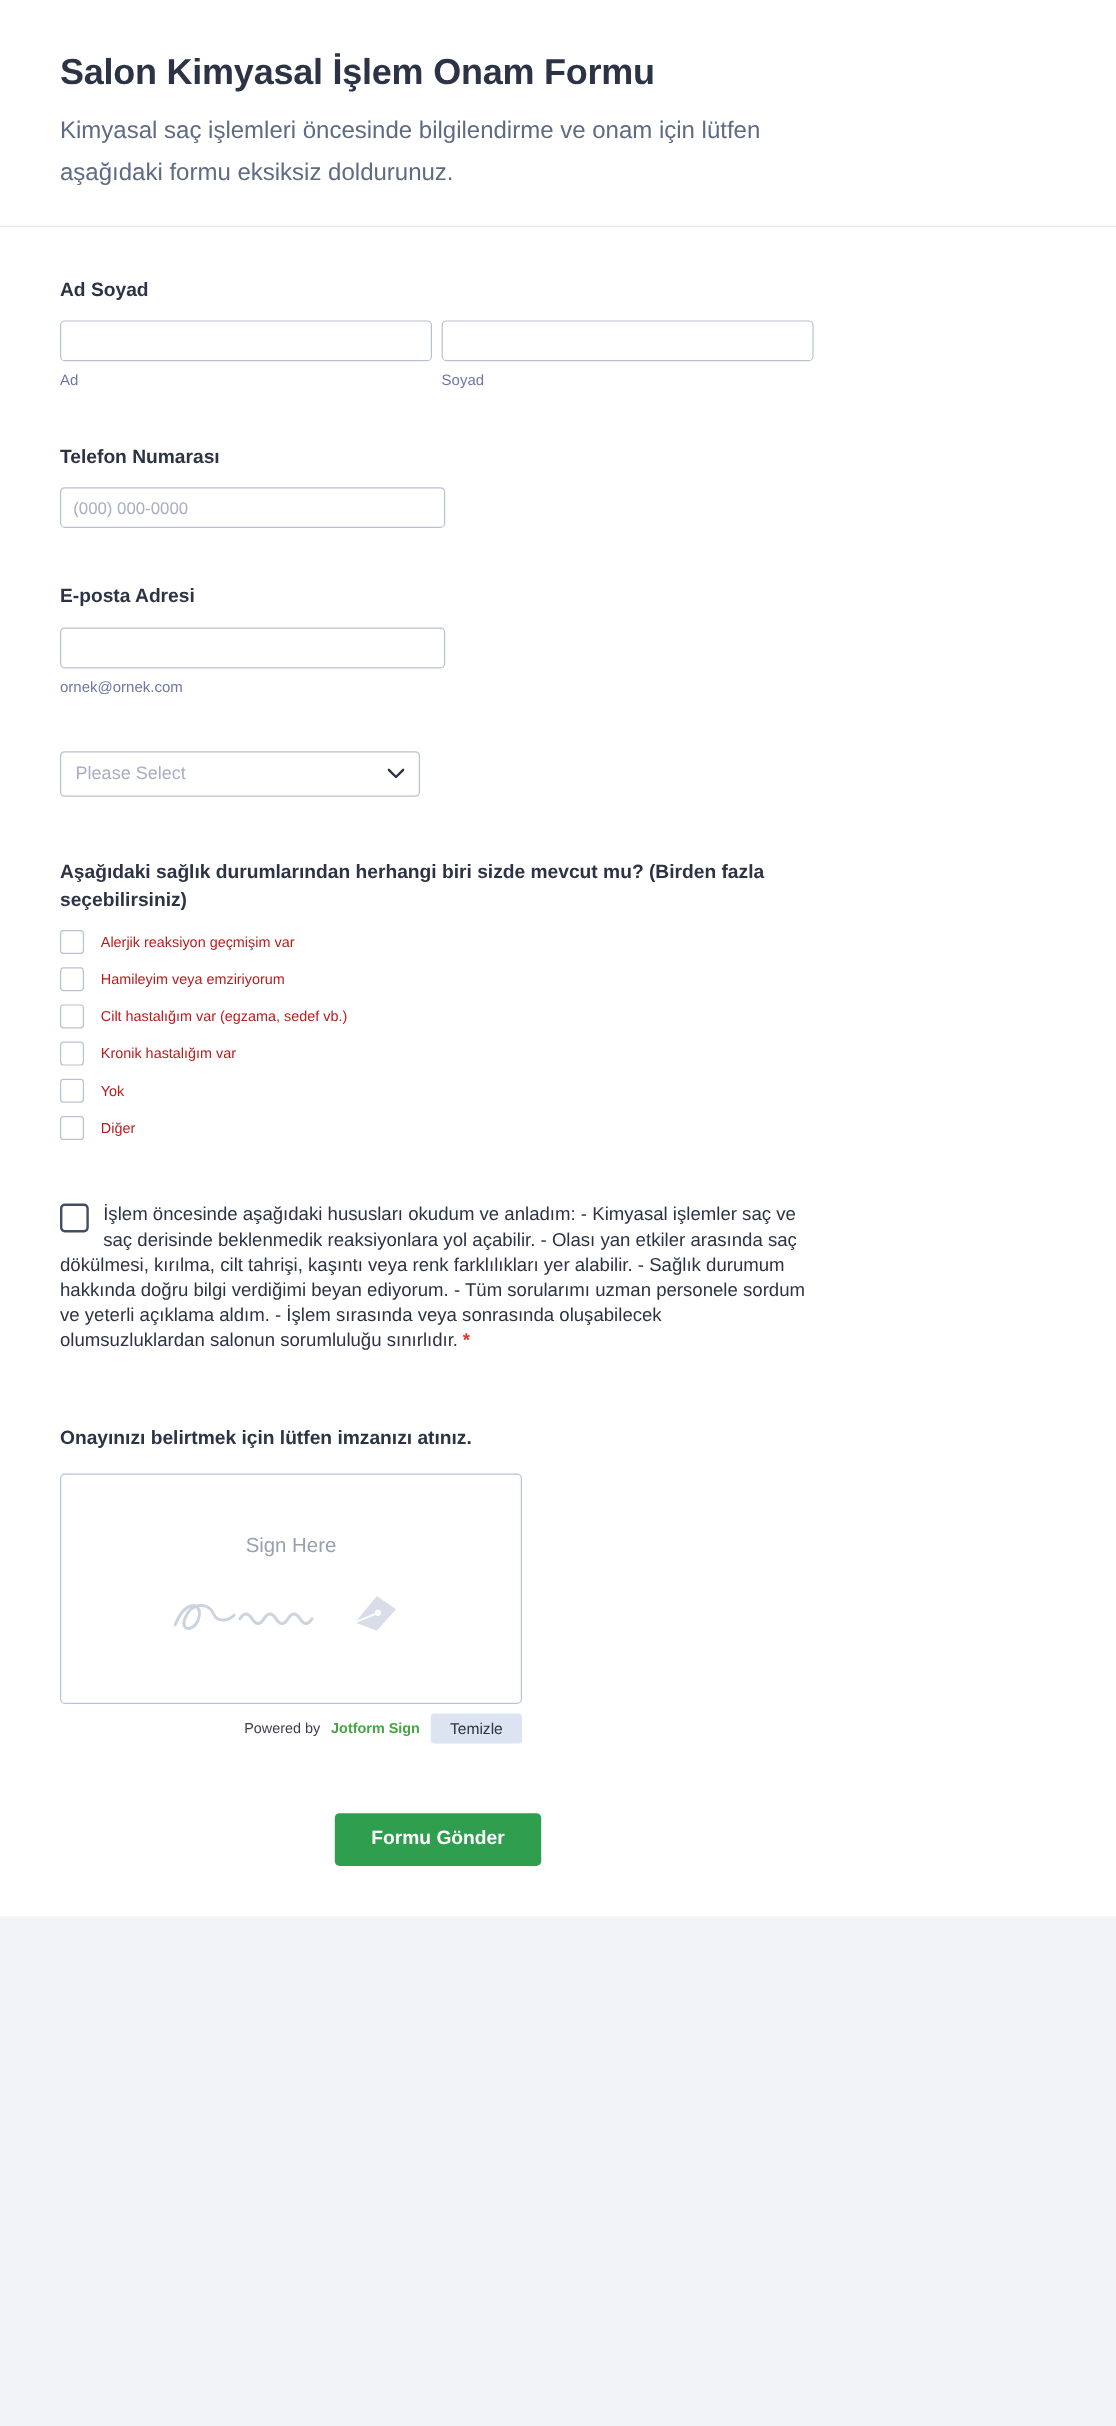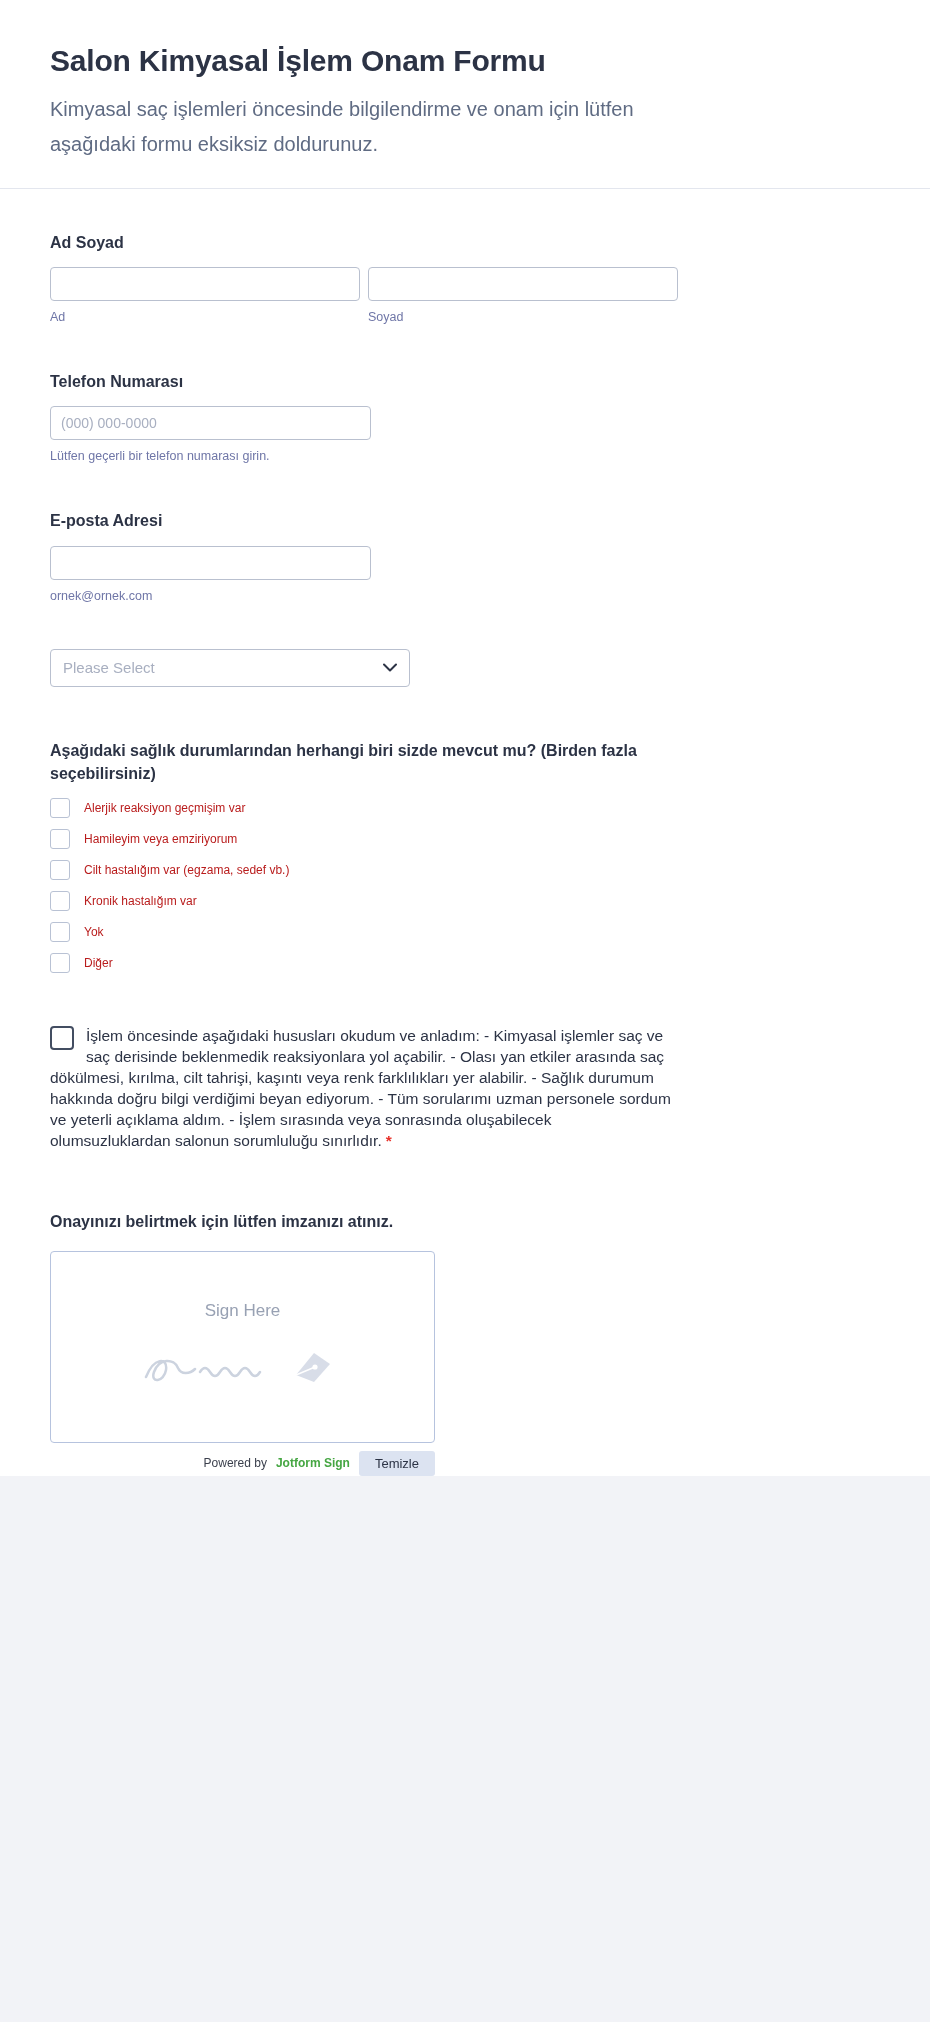--- a/index.html
+++ b/index.html
@@ -61,21 +61,21 @@
   .sublabel { font-size: 12.5px; color: #6f76a7; margin-top: 9px; }
 
   .name-grid {
     display: grid;
     grid-template-columns: 1fr 1fr;
     gap: 8px;
     width: 628px;
   }
 
   .select {
-    width: 360px;
+    width: 300px;
     height: 38px;
     box-sizing: border-box;
     border: 1px solid #b9c0cf;
     border-radius: 4px;
     background: #fff;
     display: flex;
     align-items: center;
     justify-content: space-between;
     padding: 0 12px;
     cursor: pointer;
@@ -197,21 +197,20 @@
           <div>
             <input type="text" class="text-input full" style="">
             <div class="sublabel">Soyad</div>
           </div>
         </div>
       </div>
 
       <div class="field">
         <span class="q-label">Telefon Numarası</span>
         <input type="text" class="text-input" placeholder="(000) 000-0000" style="">
-        <div class="sublabel">Lütfen geçerli bir telefon numarası girin.</div>
       </div>
 
       <div class="field">
         <span class="q-label">E-posta Adresi</span>
         <input type="text" class="text-input" style="">
         <div class="sublabel">ornek@ornek.com</div>
       </div>
 
       <div class="field" style="margin-bottom:52px;">
         <div class="select">
@@ -271,18 +270,21 @@
             </svg>
           </div>
         </div>
         <div class="sig-footer">
           <span class="powered">Powered by</span>
           <a class="brand">Jotform Sign</a>
           <button type="button" class="clear-btn">Temizle</button>
         </div>
       </div>
 
+      <div class="submit-row">
+        <button type="submit" class="submit-btn">Formu Gönder</button>
+      </div>
 
     </div>
   </div>
 </div>
 
 <div class="page-footer-space"></div>
 
 </body></html>

